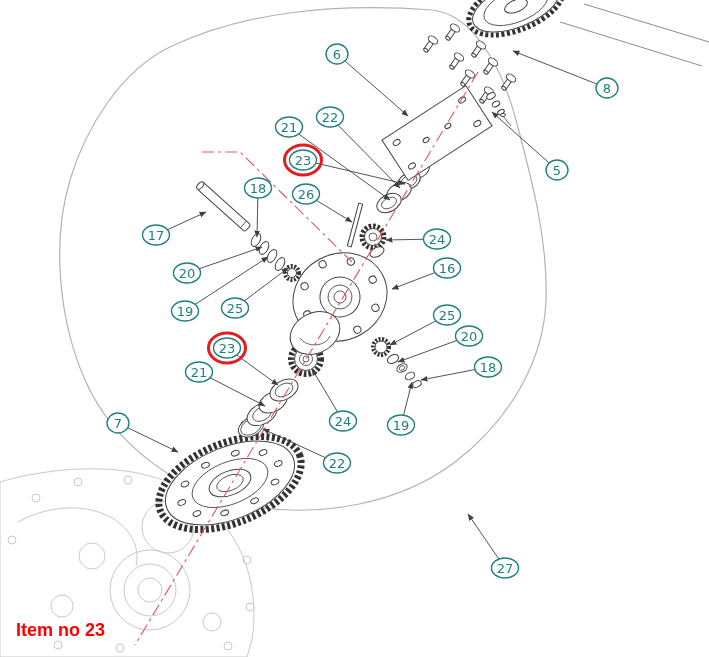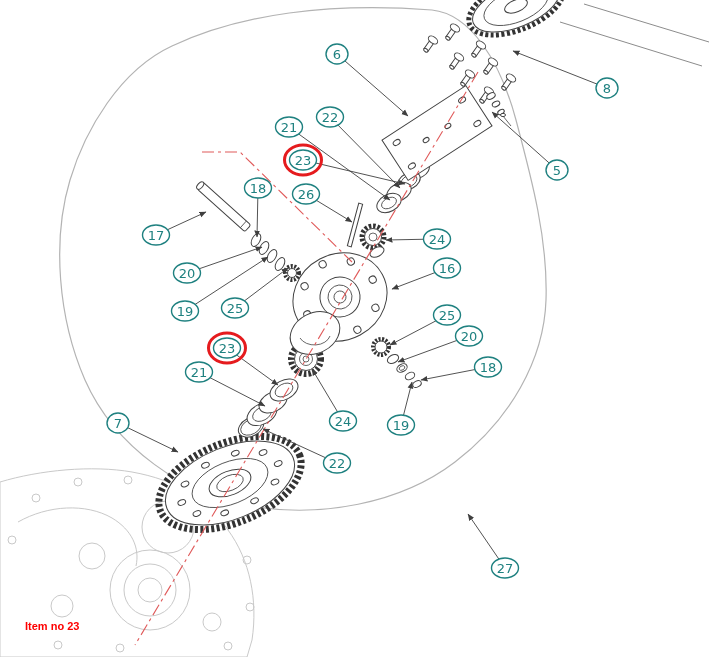--- a/index.html
+++ b/index.html
@@ -27,22 +27,22 @@
   }
   .leader { stroke:var(--leader,#3f3f3f); stroke-width:0.9; fill:none; }
   .balloon { fill:#ffffff; stroke:var(--teal,#1f8180); stroke-width:1.4; }
   .balloon-label {
     fill:var(--teal,#1f8180);
     font-size:13px; text-anchor:middle;
     font-family:"DejaVu Sans","Liberation Sans",sans-serif;
   }
   .highlight-ring { fill:none; stroke:var(--hi,#e51b1e); stroke-width:3; }
   .caption {
-    position:absolute; left:25px; top:620px;
-    font-size:11px; font-weight:bold;
+    position:absolute; left:16px; top:620px;
+    font-size:18px; font-weight:bold;
     color:var(--cap,#fe0000);
     font-family:"Liberation Sans","DejaVu Sans",sans-serif;
   }
 </style>
 </head>
 <body>
 
 <div class="stage">
 <svg width="709" height="657" viewBox="0 0 709 657">
   <defs>

